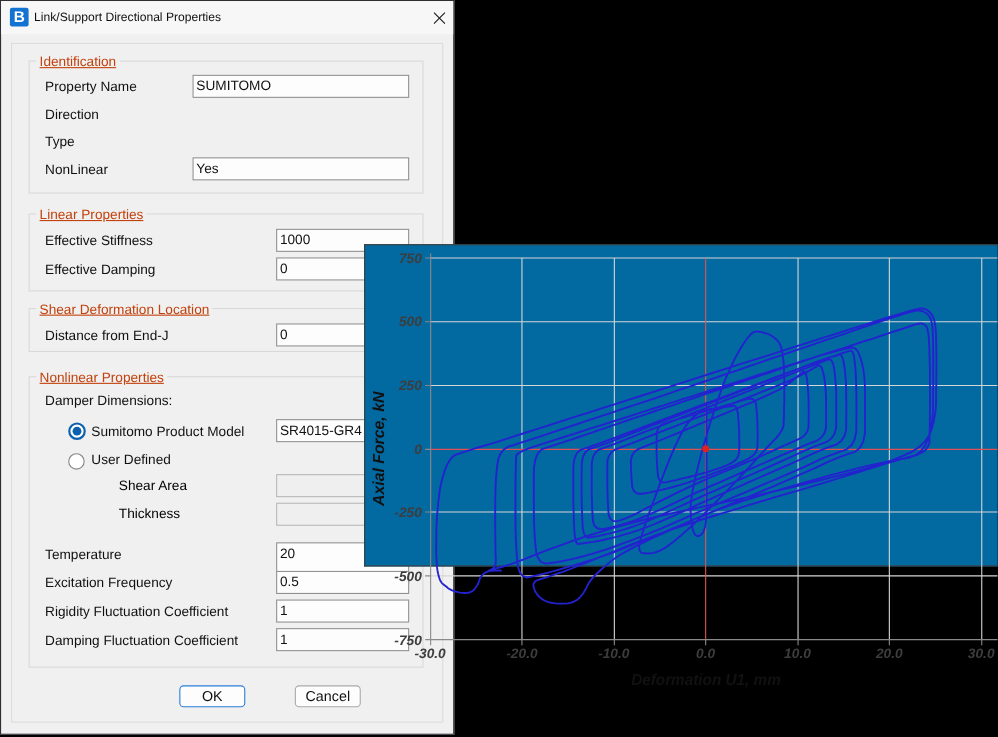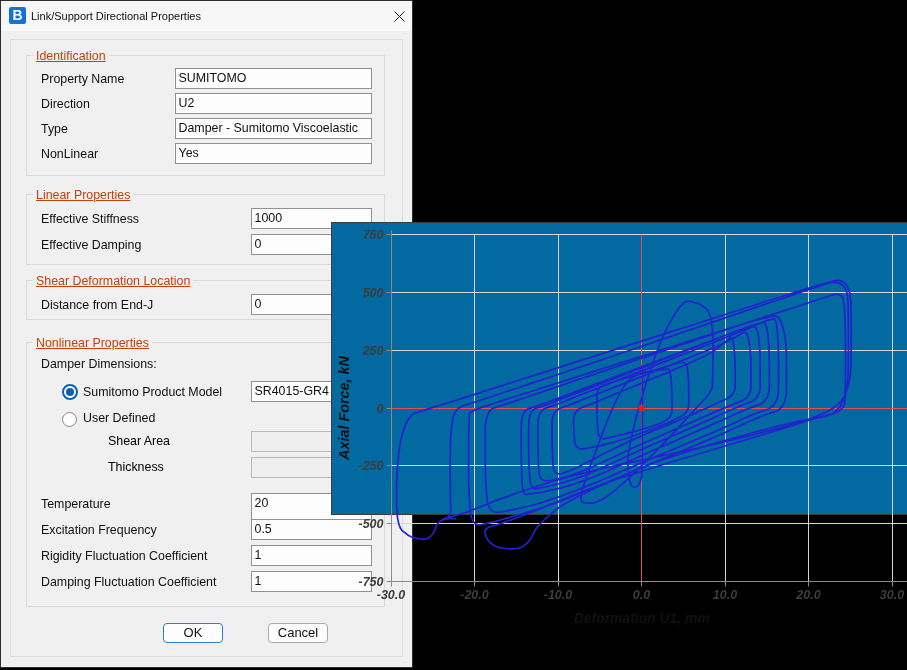--- a/index.html
+++ b/index.html
@@ -35,22 +35,20 @@
   </div>
   <div class="inner"></div>
 
   <div class="grp" style="left:25px;top:54px;width:357px;height:119px;"></div>
   <div class="grplab" style="left:32px;top:48px;">Identification</div>
   <div class="lab" style="left:40px;top:71px;">Property Name</div>
   <div class="lab" style="left:40px;top:96px;text-align:center;">Direction</div>
   <div class="lab" style="left:40px;top:121px;">Type</div>
   <div class="lab" style="left:40px;top:146px;">NonLinear</div>
   <div class="tb" style="left:174px;top:67px;width:197px;height:21px;">SUMITOMO</div>
-  <div class="tb" style="left:174px;top:92px;width:197px;height:21px;">U2</div>
-  <div class="tb" style="left:174px;top:117px;width:197px;height:21px;">Damper - Sumitomo Viscoelastic</div>
   <div class="tb" style="left:174px;top:142px;width:197px;height:21px;">Yes</div>
 
   <div class="grp" style="left:25px;top:193px;width:357px;height:69px;"></div>
   <div class="grplab" style="left:32px;top:187px;">Linear Properties</div>
   <div class="lab" style="left:40px;top:211px;">Effective Stiffness</div>
   <div class="lab" style="left:40px;top:237px;">Effective Damping</div>
   <div class="tb" style="left:250px;top:207px;width:121px;height:21px;">1000</div>
   <div class="tb" style="left:250px;top:233px;width:121px;height:21px;">0</div>
 
   <div class="grp" style="left:25px;top:279px;width:357px;height:38px;"></div>

